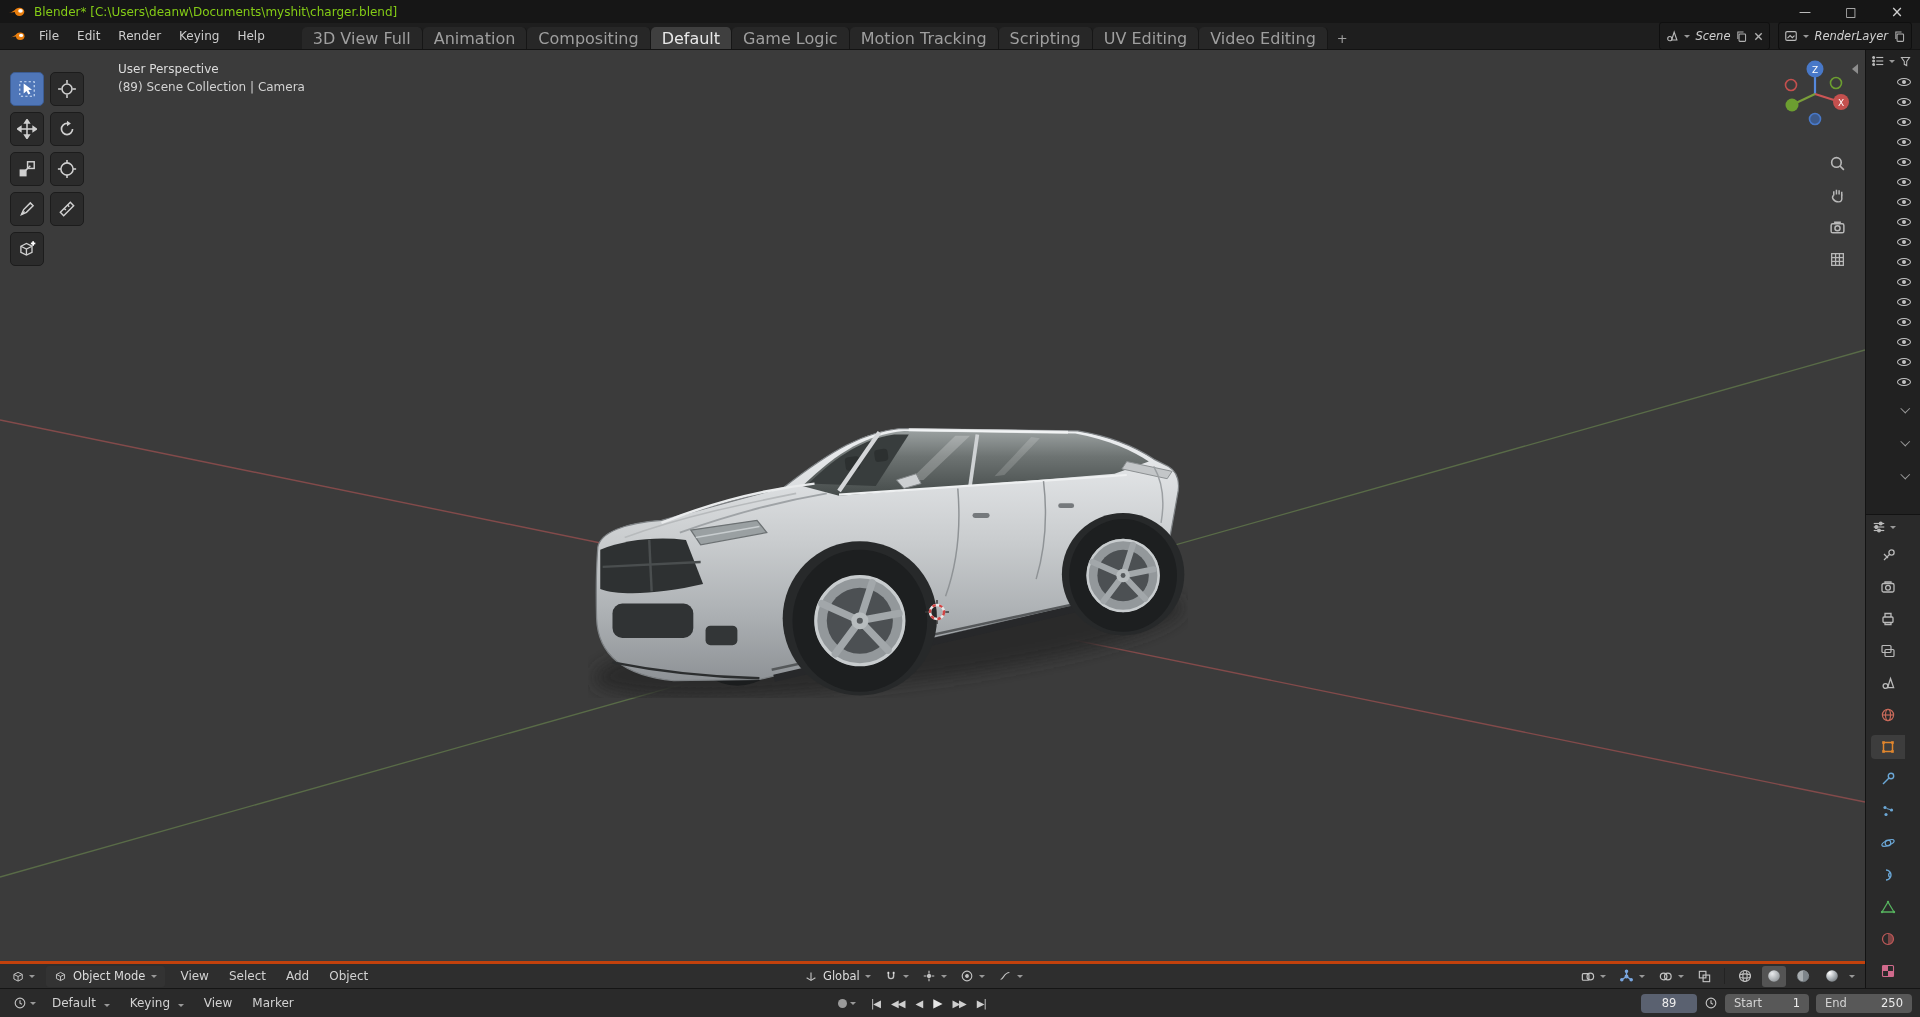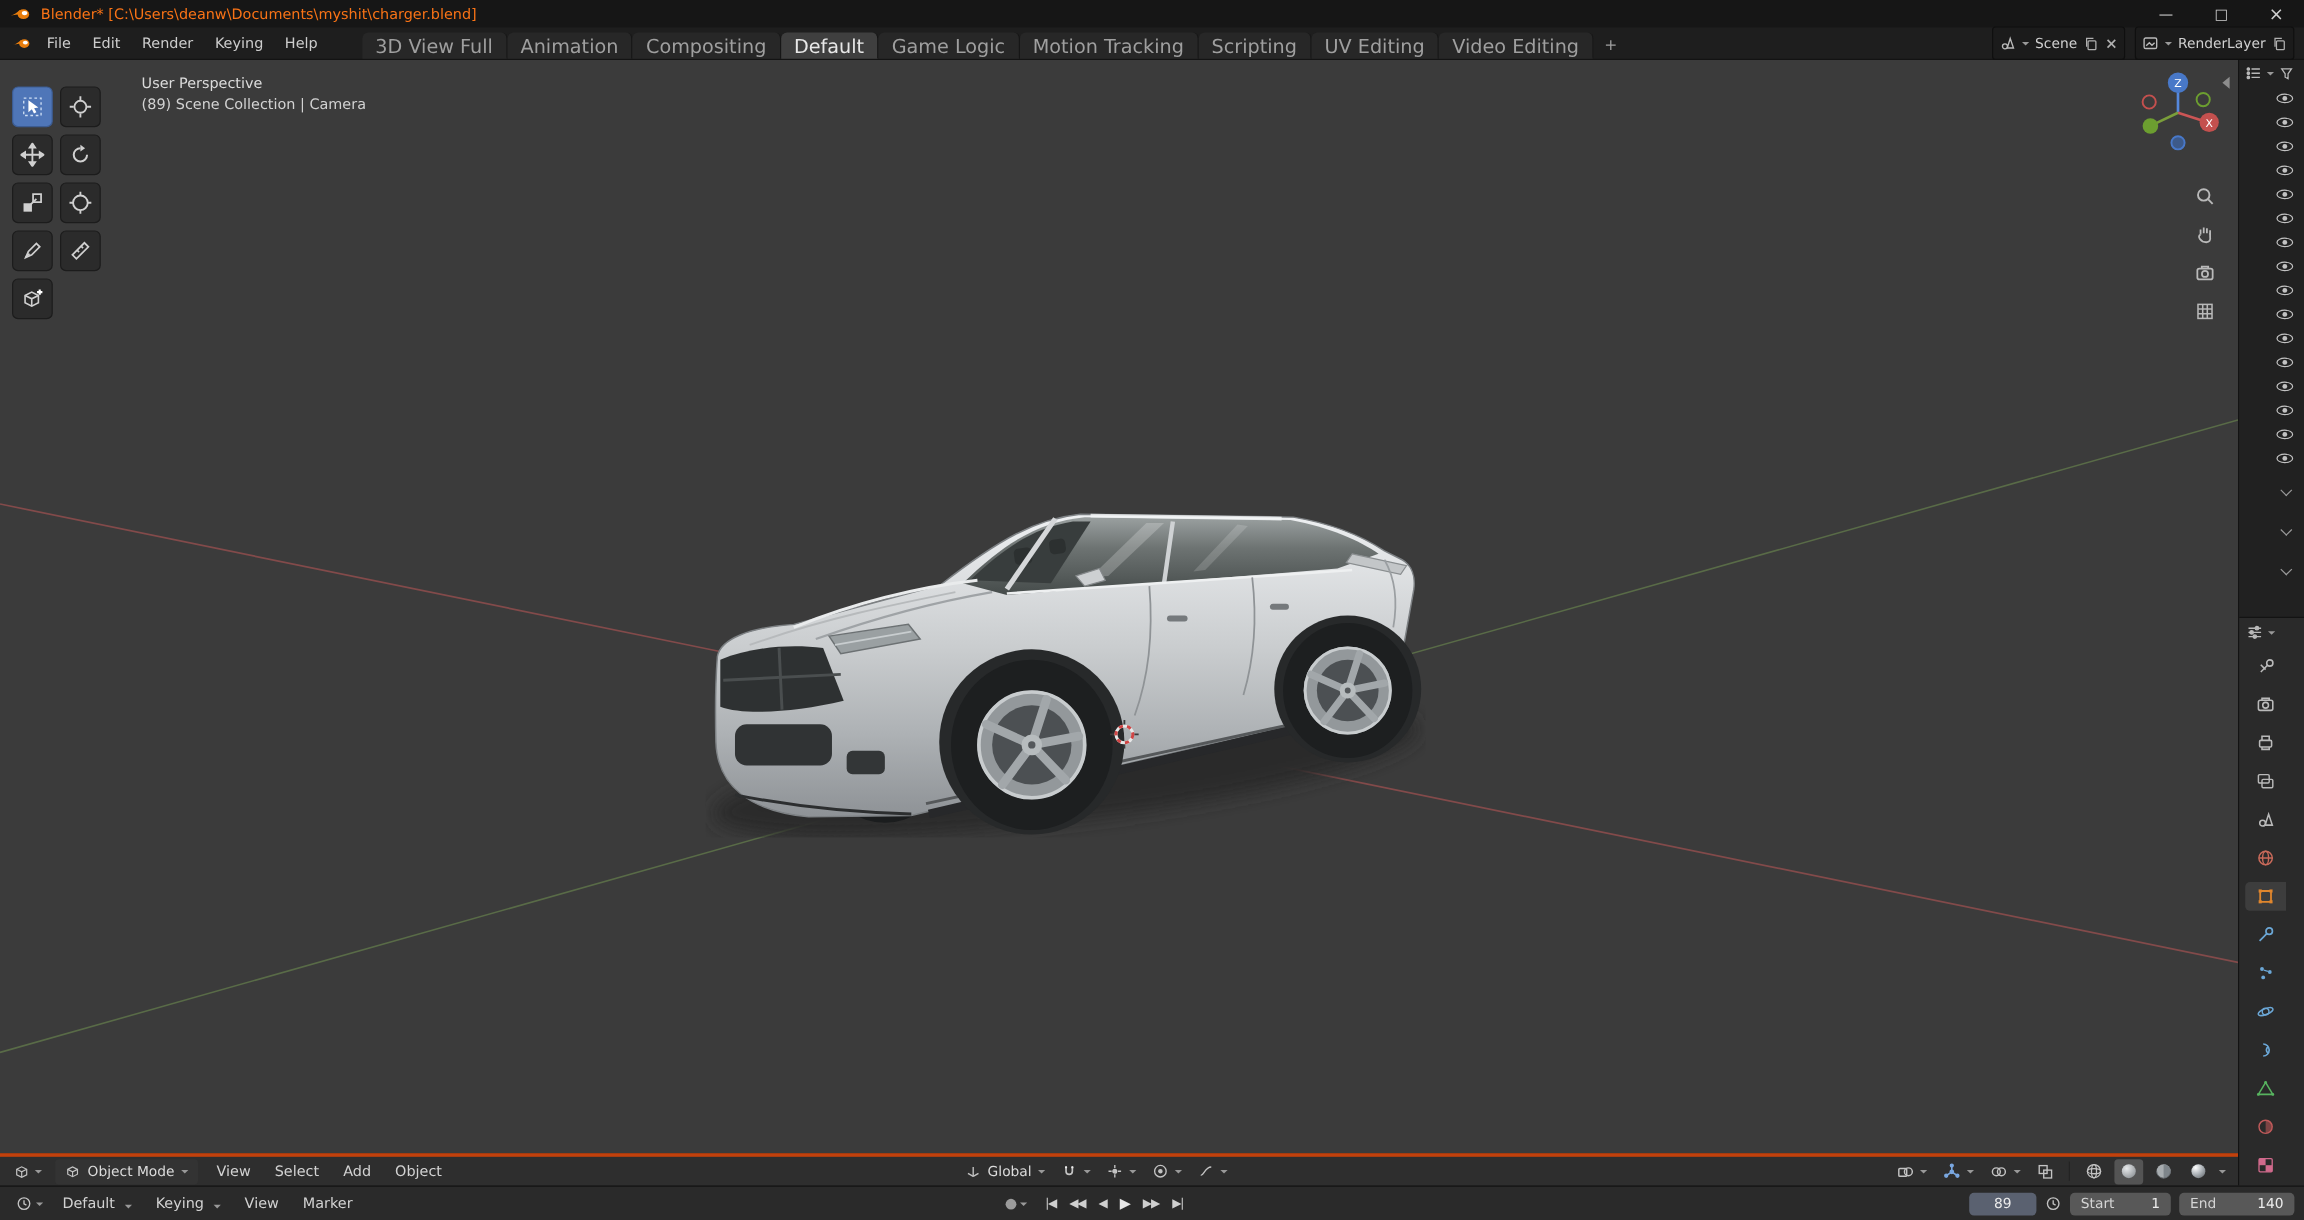--- a/index.html
+++ b/index.html
@@ -2,35 +2,35 @@
 <html><head>
 <meta charset="utf-8">
 <style>
   * { box-sizing: border-box; margin: 0; padding: 0; }
   html,body { width:1920px; height:1017px; }
   body { font-family:"DejaVu Sans","Liberation Sans",sans-serif; font-size:12px; color:#c8c8c8; background:#111; overflow:hidden; }
   .app { position:relative; width:1920px; height:1017px; background:#1d1d1d; }
 
   
   .titlebar { height:23px; background:#161616; display:flex; align-items:center; padding-left:8px; }
-  .titlebar .title { margin-left:8px; color:#f97316; font-size:12px; }
+  .titlebar .title { margin-left:8px; color:#84cc16; font-size:12px; }
   .win-controls { margin-left:auto; display:flex; height:23px; }
   .win-btn { width:46px; display:flex; align-items:center; justify-content:center; color:#cfcfcf; font-size:12px; }
   .win-btn.close { font-size:15px; }
 
   
   .topbar { height:27px; background:#1e1e1e; border-bottom:1px solid #131313; display:flex; align-items:stretch; padding-left:6px; position:relative;justify-content:center; }
   .menu-item { padding:0 9px; display:flex; align-items:center; color:#cdcdcd; }
   .logo-btn { display:flex; align-items:center; padding:0 4px; }
   .workspaces { display:flex; margin-left:28px; align-items:stretch; }
   .ws-tab { margin-top:4px; padding:0 11px; display:flex; align-items:center; background:#272727; color:#9f9f9f; border-right:1px solid #161616; font-size:16px; border-radius:5px 5px 0 0; }
   .ws-tab.active { background:#3f3f3f; color:#e8e8e8; }
   .ws-add { margin-top:4px; padding:0 9px; display:flex; align-items:center; color:#9f9f9f; font-size:13px; }
   .topbar-right { margin-left:auto; display:flex; align-items:center; gap:8px; padding-right:8px; }
-  .selector { display:flex; align-items:center; height:28px; background:#1b1b1b; border:1px solid #0f0f0f; border-radius:3px; padding:0 5px; gap:5px; }
+  .selector { display:flex; align-items:center; height:28px; background:#1b1b1b; border:1px solid #0f0f0f; border-radius:3px; padding:0 5px; gap:5px;font-style:italic; }
   .selector .val { color:#d0d0d0; font-size:11.5px; }
 
   .caret { width:0; height:0; border-left:3.5px solid transparent; border-right:3.5px solid transparent; border-top:4.5px solid #999; display:inline-block; }
   .caret.sm { border-left-width:3px; border-right-width:3px; border-top-width:3.5px; }
 
   
   .main { display:flex; height:938px; }
   .left-col { width:1865px; display:flex; flex-direction:column; }
   .viewport { position:relative; flex:1; background:#3b3b3b; overflow:hidden; }
   .rightpanel { width:55px; border-left:1px solid #131313; display:flex; flex-direction:column; background:#212121; }
@@ -788,18 +788,18 @@
       <svg class="ic" width="14" height="14" viewBox="0 0 16 16" fill="none" stroke="#c3c3c3" stroke-width="1.3">
         <circle cx="8" cy="8" r="5.5"></circle>
           <path d="M8 4.8 v3.4 l2.3 1.3"></path>
       </svg>
       <div class="field start-field">
         <span class="flab">Start</span>
         <span>1</span>
       </div>
       <div class="field end-field">
         <span class="flab">End</span>
-        <span>140</span>
+        <span>250</span>
       </div>
     </div>
   </div>
 
 </div>
 
 </body></html>

